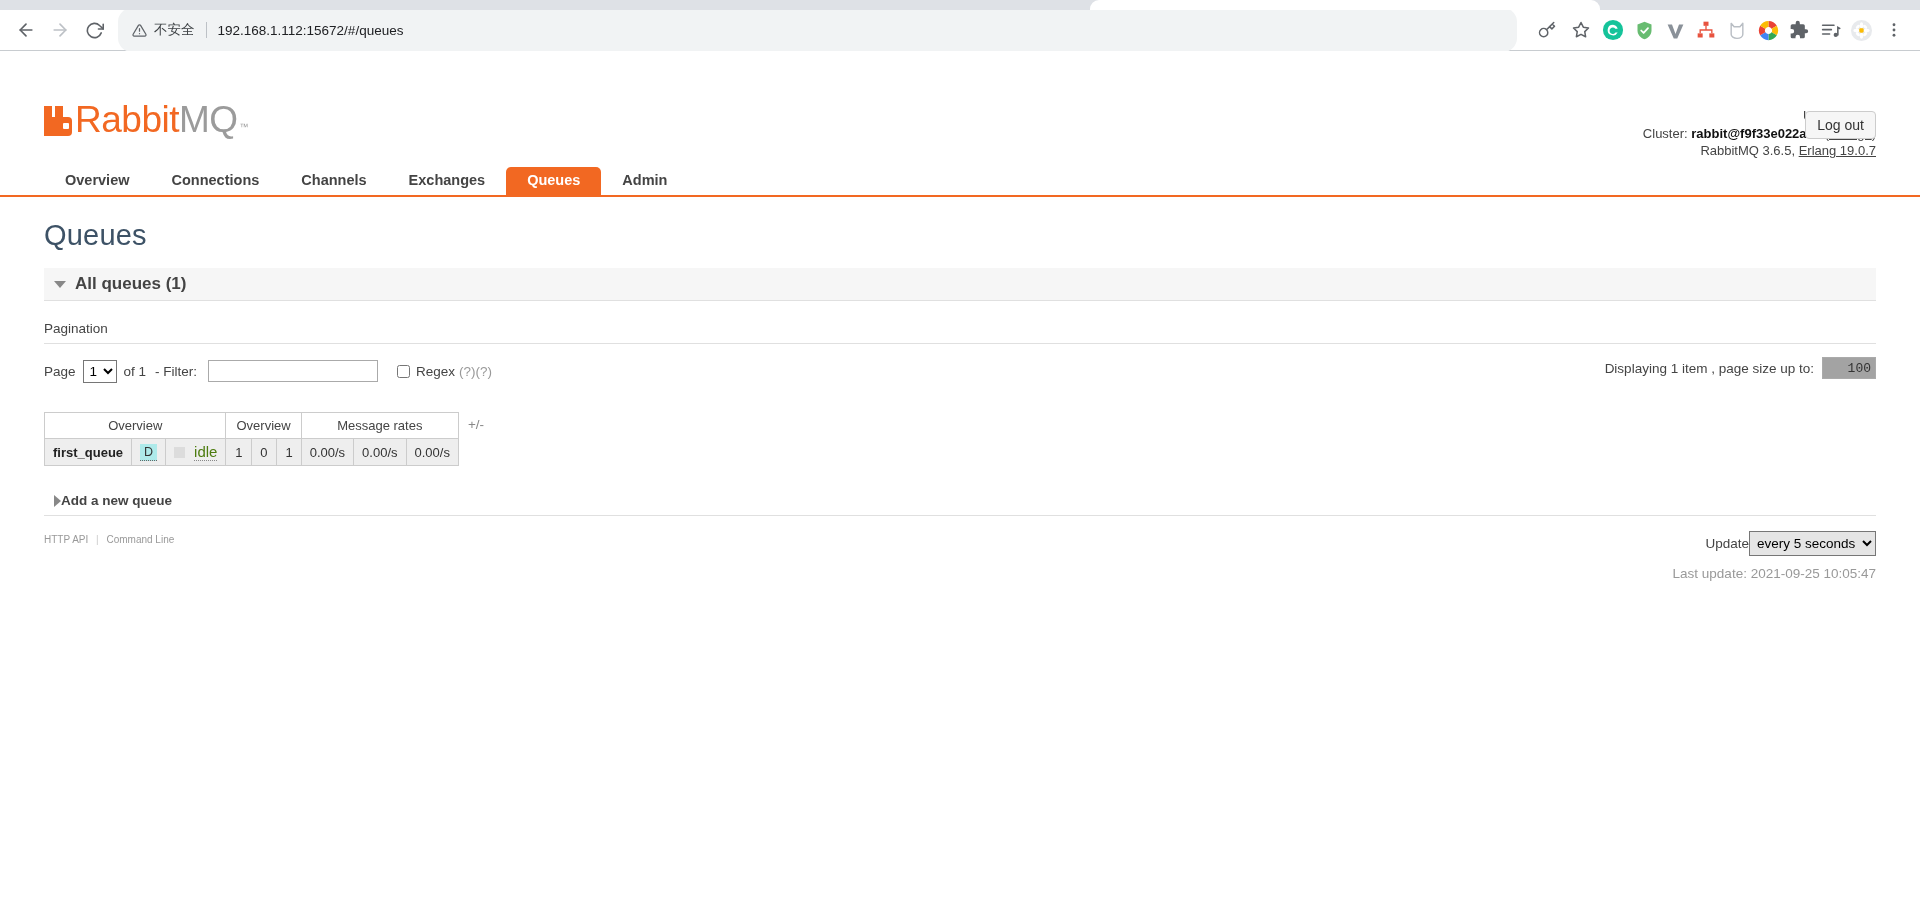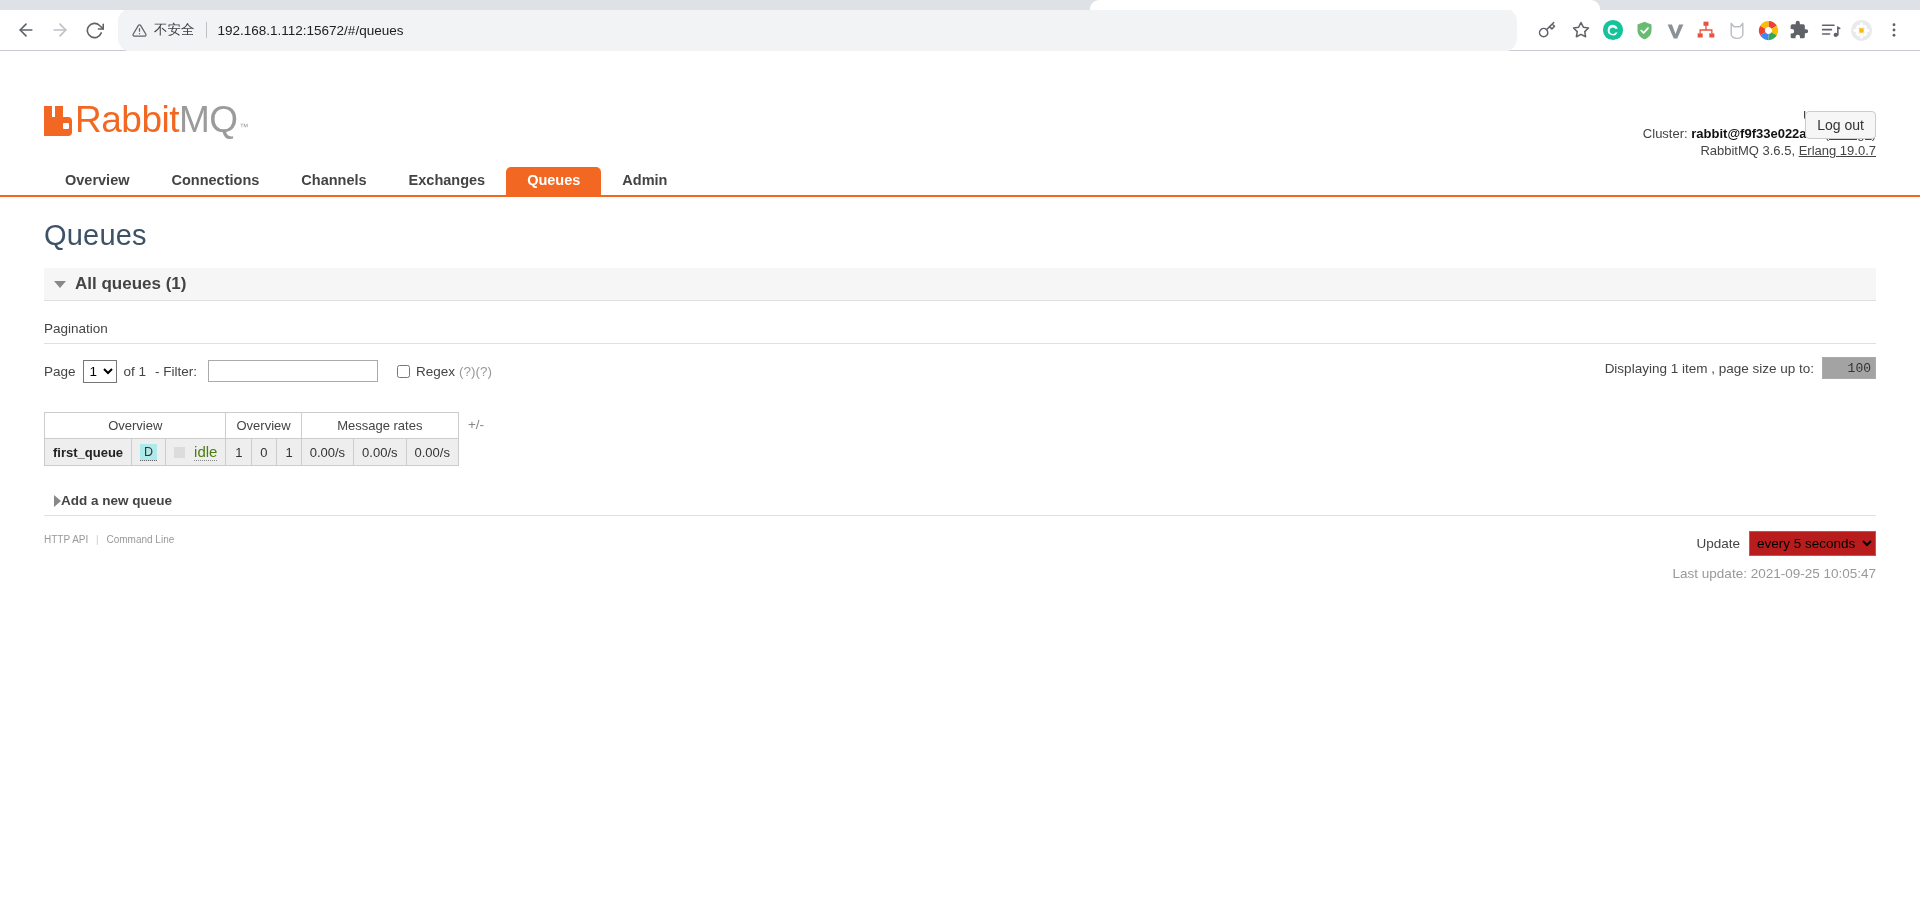--- a/index.html
+++ b/index.html
@@ -401,27 +401,26 @@
     color: #999999;
   }
   #footer-links .sep { color: #cccccc; margin: 0 5px; }
   #update-block {
     position: absolute;
     right: 0; top: -3px;
     display: flex; align-items: center;
     font-size: 13.5px; color: #444;
   }
   #update-select {
-    margin-left: 9px;
     font-family: "Liberation Sans", sans-serif;
     font-size: 13.5px;
     padding: 2px 3px;
     height: 25px;
     border: 1px solid #767676;
-    background: #b91c1c;
+    background: #e5e5e5;
     color: #000;
   }
   #last-update {
     position: absolute;
     right: 0; top: 32px;
     font-size: 13.5px;
     color: #999999;
   }
 </style>
 </head>

